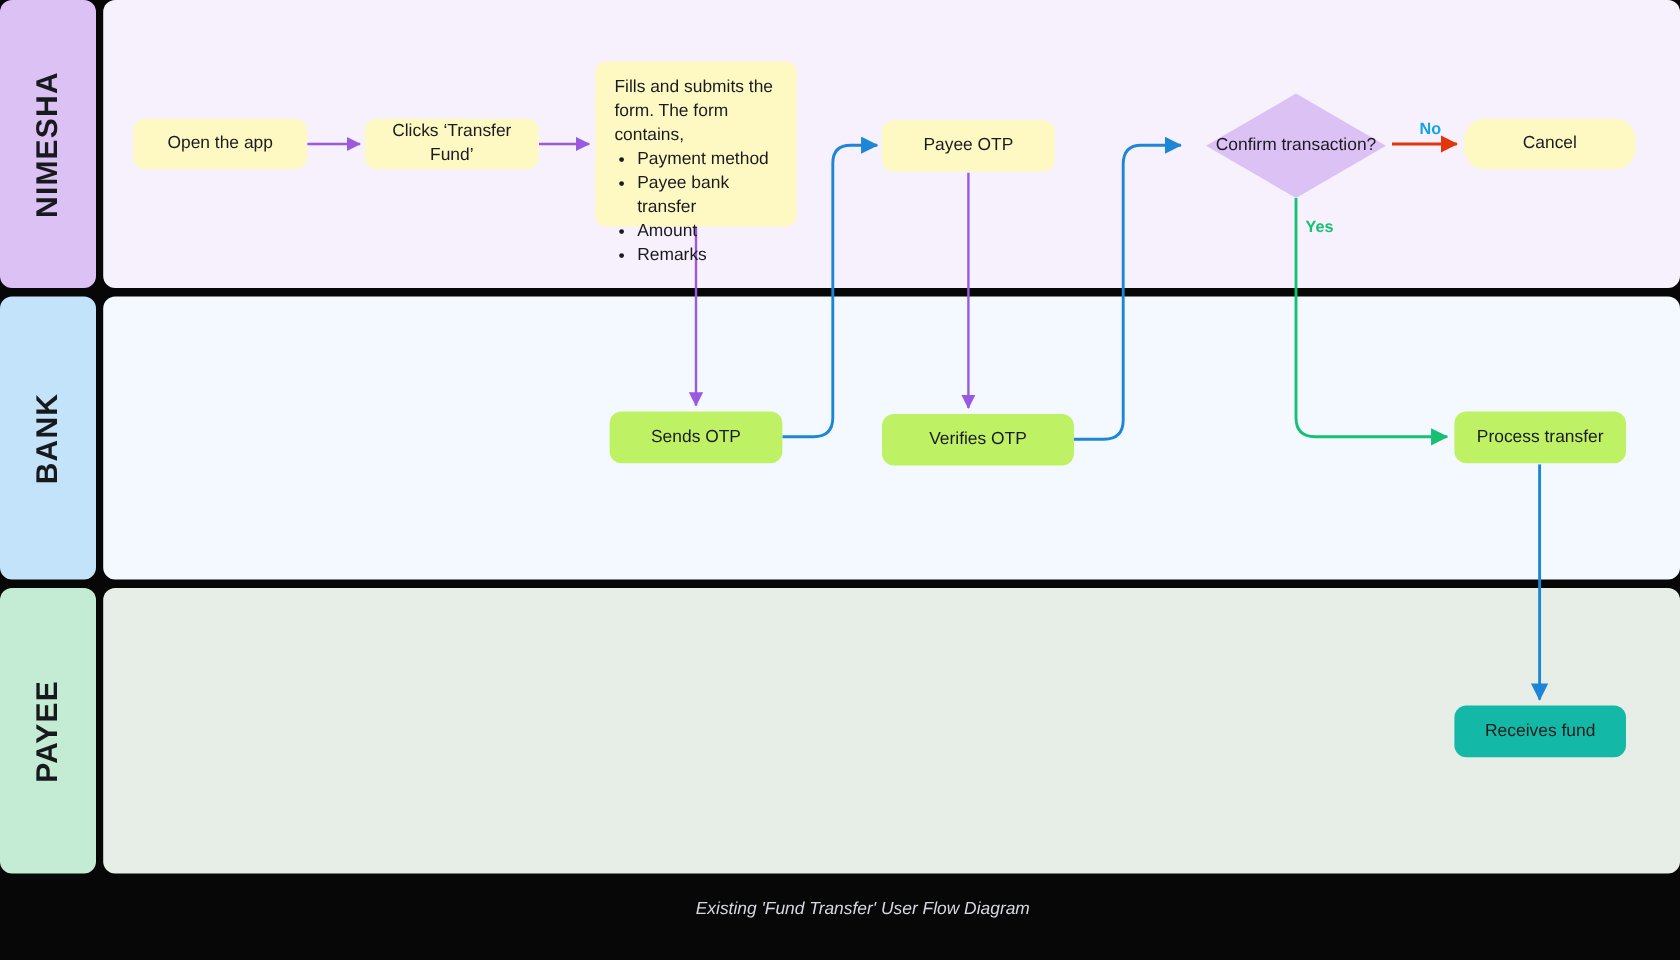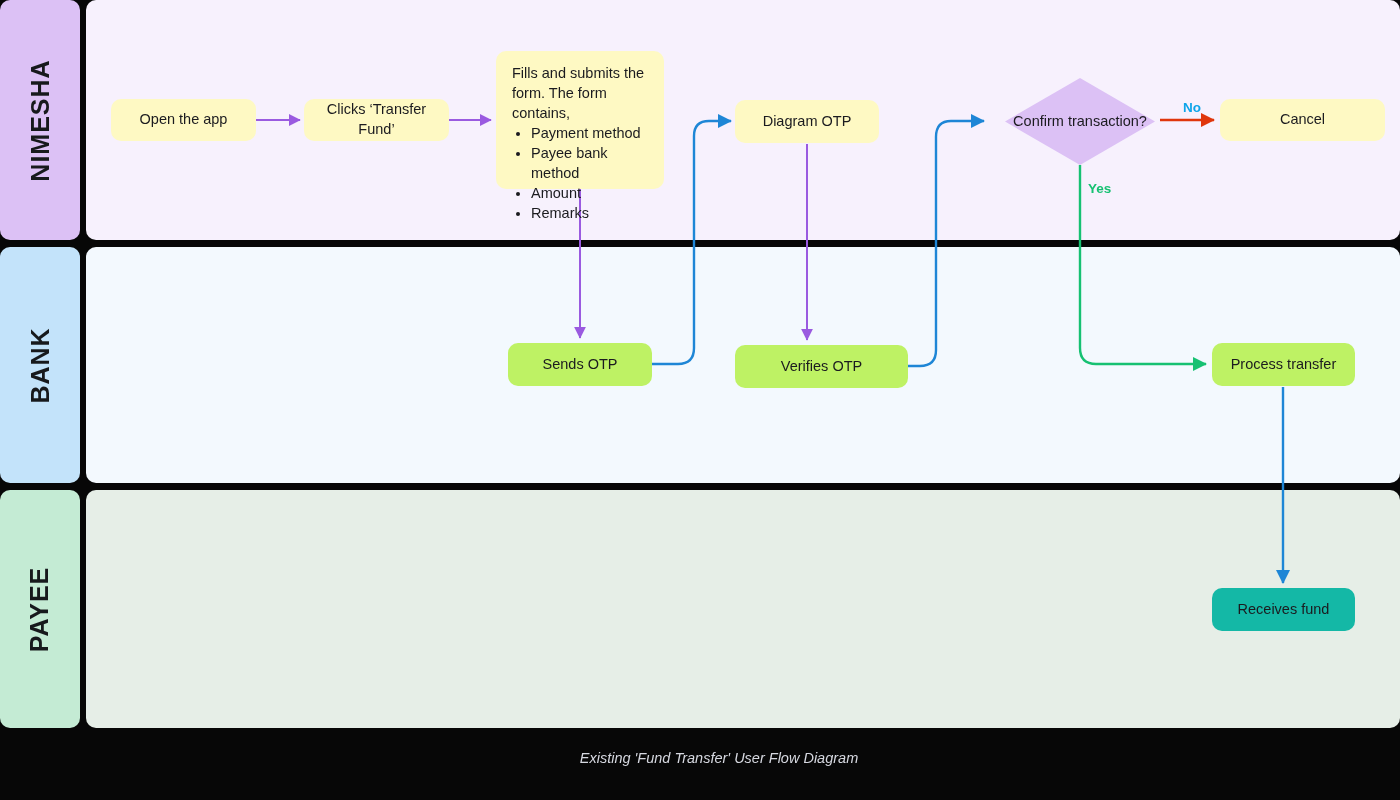--- a/index.html
+++ b/index.html
@@ -195,40 +195,40 @@
   <div class="edge-label" style="left:1088px; top:181px; color:#16C172;">Yes</div>
 
   <div class="node purple" style="left:111px; top:99px; width:145px; height:42px;">Open the app</div>
 
   <div class="node purple" style="left:304px; top:99px; width:145px; height:42px;">Clicks ‘Transfer Fund’</div>
 
   <div class="node purple form" style="left:496px; top:51px; width:168px; height:138px;">
     <p class="form-intro">Fills and submits the form. The form contains,</p>
     <ul>
       <li>Payment method</li>
-      <li>Payee bank method</li>
+      <li>Payee bank transfer</li>
       <li>Amount</li>
       <li>Remarks</li>
     </ul>
   </div>
 
-  <div class="node purple" style="left:735px; top:100px; width:144px; height:43px;">Diagram OTP</div>
+  <div class="node purple" style="left:735px; top:100px; width:144px; height:43px;">Payee OTP</div>
 
   <div class="diamond-wrap" style="left:1005px; top:78px; width:150px; height:87px;">
     <svg class="diamond-shape" viewBox="0 0 150 87" xmlns="http://www.w3.org/2000/svg">
       <polygon points="75,0 150,43.5 75,87 0,43.5" fill="#DCC1F5"></polygon>
     </svg>
     <div class="diamond-text">Confirm transaction?</div>
   </div>
 
-  <div class="node purple" style="left:1220px; top:99px; width:165px; height:42px;">Cancel</div>
+  <div class="node purple" style="left:1220px; top:99px; width:143px; height:42px;border-radius:17px;">Cancel</div>
 
   <div class="node blue" style="left:508px; top:343px; width:144px; height:43px;">Sends OTP</div>
 
-  <div class="node blue" style="left:735px; top:345px; width:173px; height:43px;">Verifies OTP</div>
+  <div class="node blue" style="left:735px; top:345px; width:160px; height:43px;">Verifies OTP</div>
 
   <div class="node blue" style="left:1212px; top:343px; width:143px; height:43px;">Process transfer</div>
 
   <div class="node green" style="left:1212px; top:588px; width:143px; height:43px;">Receives fund</div>
 
   <div id="caption">Existing 'Fund Transfer' User Flow Diagram</div>
 
 </div>
 
 </body></html>

